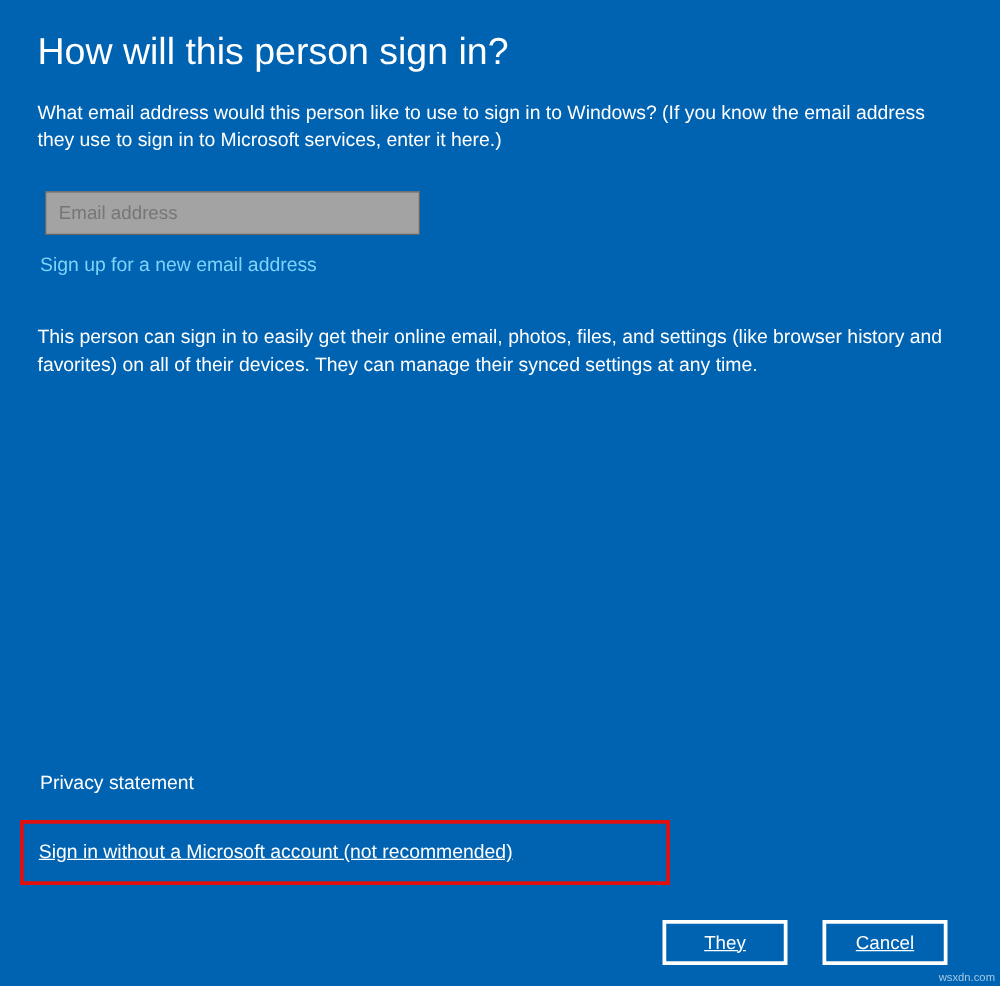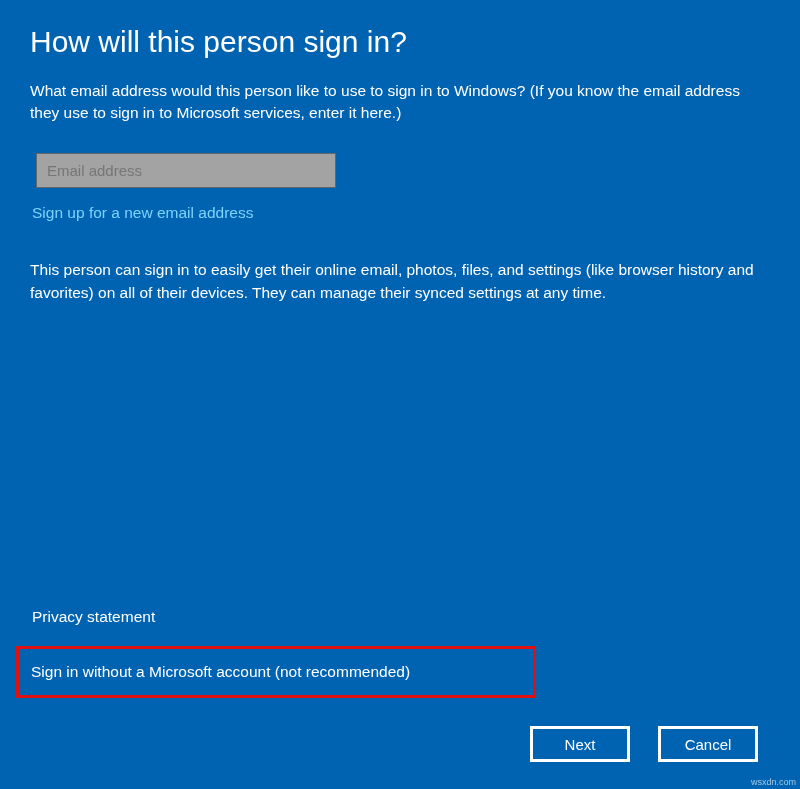--- a/index.html
+++ b/index.html
@@ -59,21 +59,22 @@
       cursor: pointer;
     }
     .description-text {
       margin-top: 36px;
       font-size: 15.5px;
       line-height: 1.5;
       font-weight: 400;
     }
     .bottom-area {
       margin-top: auto;
-      padding-bottom: 21px;
+      padding-bottom: 11px;
+      text-decoration: underline;
     }
     .privacy-link {
       font-size: 15.5px;
       color: #ffffff;
       margin-bottom: 20px;
       display: inline-block;
       cursor: pointer;
       margin-left: 2px;
     }
     .no-ms-account {
@@ -133,19 +134,19 @@
   <p class="description-text">This person can sign in to easily get their online email, photos, files, and settings (like browser history and favorites) on all of their devices. They can manage their synced settings at any time.</p>
 
   <div class="bottom-area">
     <span class="privacy-link">Privacy statement</span>
 
     <div class="no-ms-account">
       <div class="no-ms-account-inner">Sign in without a Microsoft account (not recommended)</div>
     </div>
 
     <div class="button-row">
-      <button class="btn">Next</button>
+      <button class="btn">They</button>
       <button class="btn">Cancel</button>
     </div>
   </div>
 </div>
 
 <div class="source-watermark">wsxdn.com</div>
 
 </body></html>

